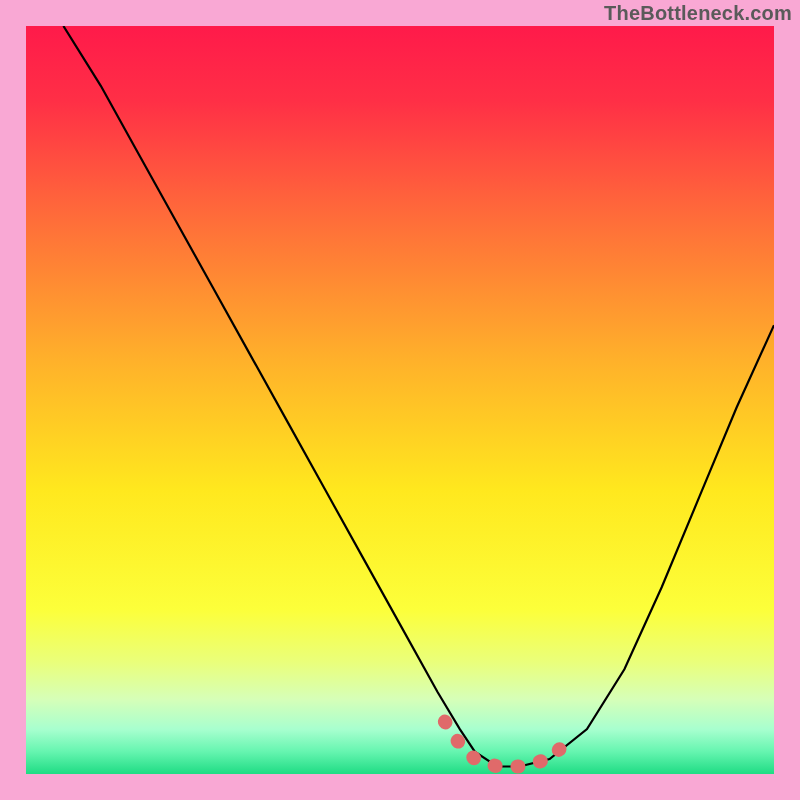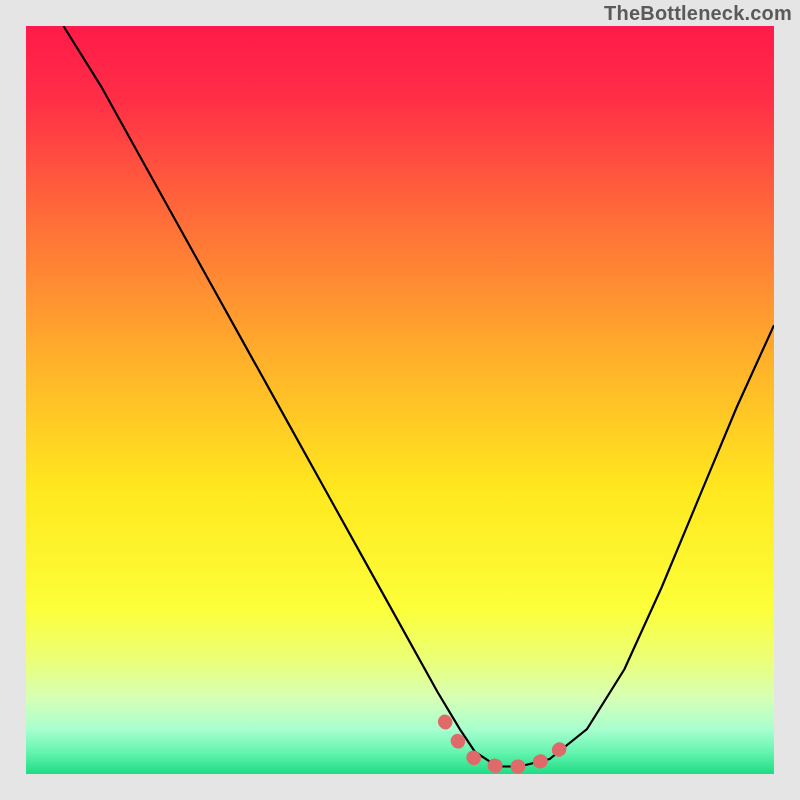--- a/index.html
+++ b/index.html
@@ -9,21 +9,21 @@
     height: 800px;
     background: #000;
     overflow: hidden;
   }
   .frame {
     position: absolute;
     left: 0;
     top: 0;
     width: 800px;
     height: 800px;
-    background: #e5e5e5;
+    background: #f9a8d4;
   }
   .plot {
     position: absolute;
     left: 26px;
     top: 26px;
     width: 748px;
     height: 748px;
     overflow: hidden;
   }
   .watermark {

